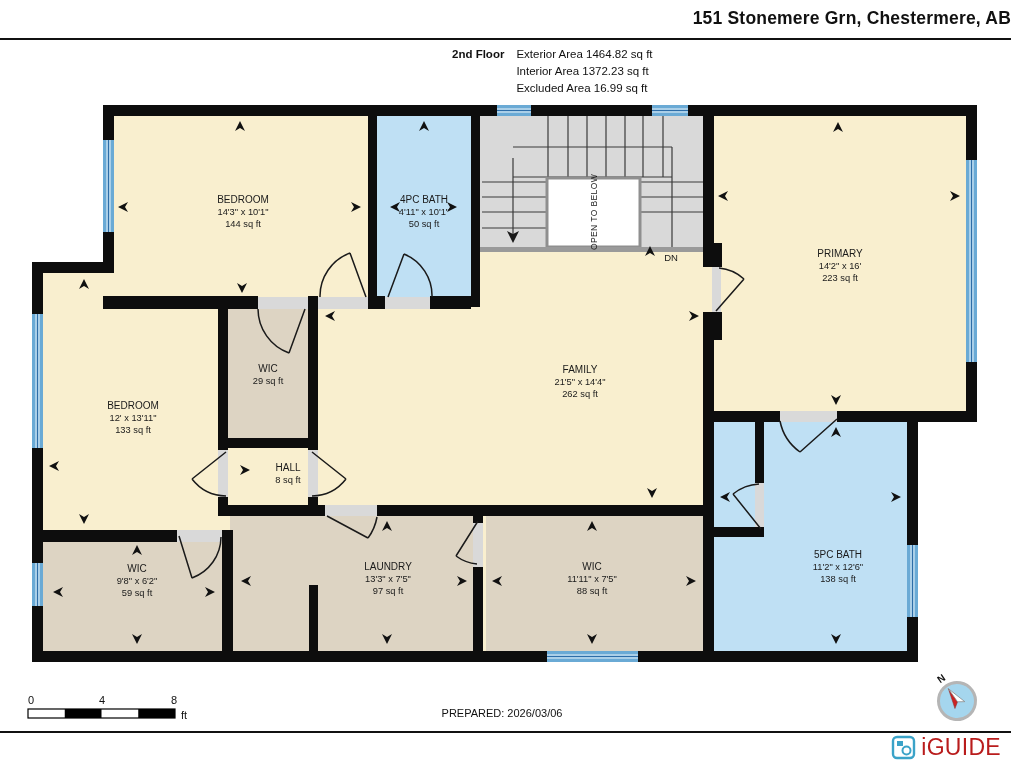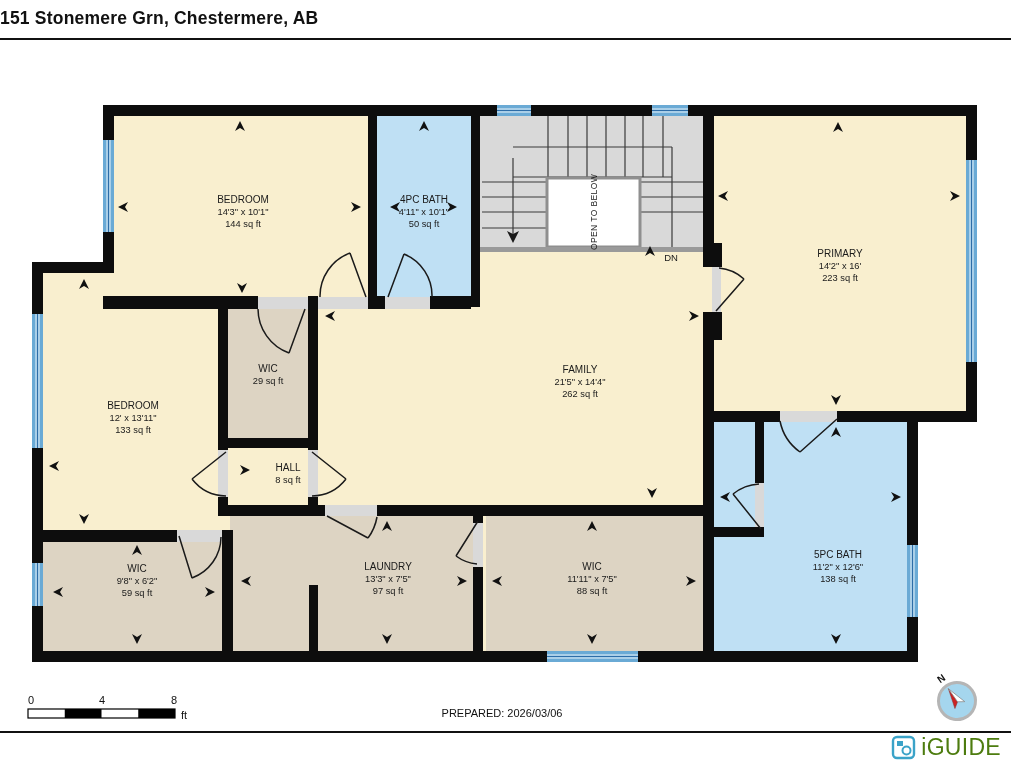--- a/index.html
+++ b/index.html
@@ -1,47 +1,55 @@
 <!DOCTYPE html>
 <html><head>
 <meta charset="utf-8">
 <style>
   html,body{margin:0;padding:0;background:#fff;}
   .page{position:relative;width:1011px;height:768px;background:#fff;overflow:hidden;
         font-family:"Liberation Sans",sans-serif;color:#111;}
-  .title{position:absolute;top:8px;left:0;width:100%;text-align:left;
+  .title{position:absolute;top:8px;left:0;width:100%;text-align:right;
          font-size:17.5px;font-weight:bold;letter-spacing:0.2px;}
   .header-rule{position:absolute;top:38px;left:0;width:100%;height:2px;background:#111;}
   .floor-info{position:absolute;top:46px;left:452px;display:flex;gap:12px;}
   .floor-label{font-size:11.5px;font-weight:bold;line-height:17px;white-space:nowrap;}
   .floor-stats div{font-size:11.5px;line-height:17px;white-space:nowrap;}
   svg.plan{position:absolute;left:0;top:0;}
   .rname{font-size:10px;fill:#1a1a1a;}
   .rdim{font-size:9.3px;fill:#1a1a1a;}
   .stxt{font-size:8.5px;fill:#1a1a1a;letter-spacing:0.4px;}
   .dn{font-size:9.5px;fill:#1a1a1a;}
   .sbnum{font-size:11px;fill:#111;}
   .prep{font-size:11px;fill:#111;}
   .wall{fill:#0d0d0d;}
   .thr{fill:#d9d9d9;}
   .door{stroke:#1a1a1a;stroke-width:1.5;fill:none;}
   .stair-line{stroke:#3a3a3a;stroke-width:1.2;}
   .footer-line{position:absolute;left:0;top:731px;width:1011px;height:2px;background:#111;}
   .disclaimer{position:absolute;left:8px;top:739px;font-size:10.3px;color:#111;white-space:nowrap;}
   .brand{position:absolute;right:10px;top:734px;display:flex;align-items:center;gap:5px;}
-  .brand-text{font-size:23px;color:#4d7c0f;letter-spacing:0.3px;}
+  .brand-text{font-size:23px;color:#b91c1c;letter-spacing:0.3px;}
 </style>
 </head>
 <body>
 
 <div class="page">
 
   <div class="title">151 Stonemere Grn, Chestermere, AB</div>
   <div class="header-rule"></div>
 
+  <div class="floor-info">
+    <div class="floor-label">2nd Floor</div>
+    <div class="floor-stats">
+      <div>Exterior Area 1464.82 sq ft</div>
+      <div>Interior Area 1372.23 sq ft</div>
+      <div>Excluded Area 16.99 sq ft</div>
+    </div>
+  </div>
 
   <svg class="plan" width="1011" height="768" viewBox="0 0 1011 768">
 
     <path fill="#f9efcf" d="M108,110 L972,110 L972,416 L918,416 L918,656 L37,656 L37,267 L108,267 Z"></path>
 
     <rect x="372" y="110" width="103" height="192" fill="#bfe0f4"></rect>
     <rect x="476" y="110" width="232" height="142" fill="#d9d9d9"></rect>
     <rect x="228" y="308" width="80" height="132" fill="#ddd4c3"></rect>
     <rect x="43" y="540" width="179" height="113" fill="#ddd4c3"></rect>
     <rect x="230" y="516" width="246" height="137" fill="#ddd4c3"></rect>

